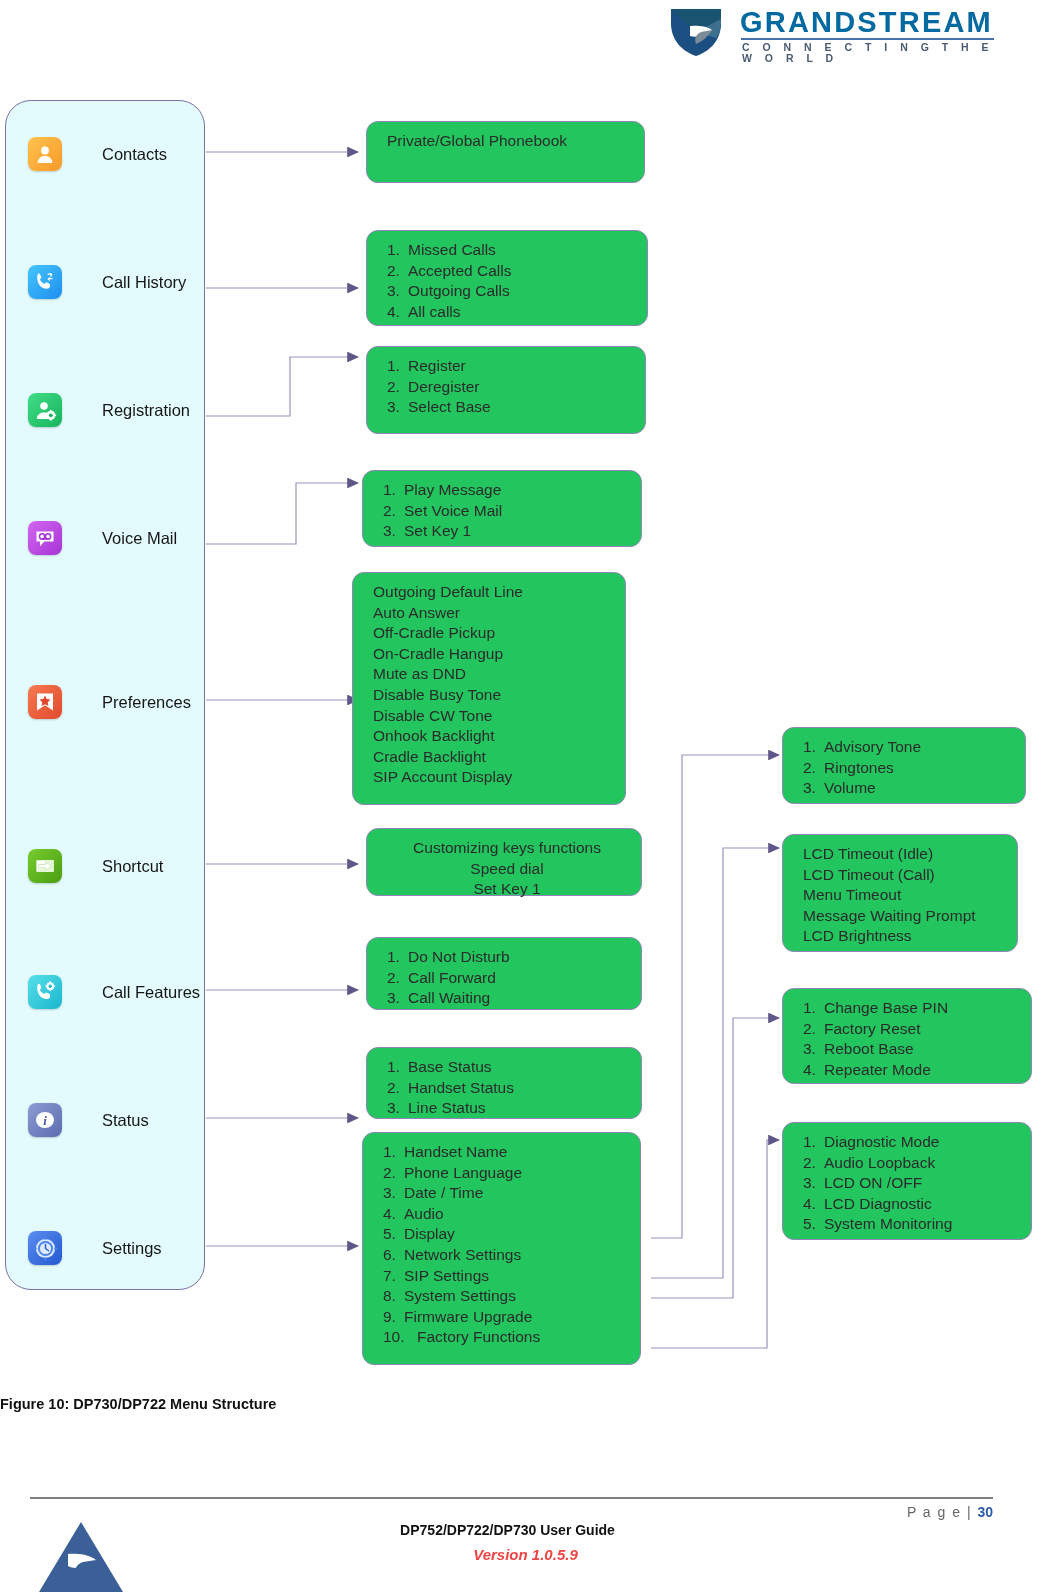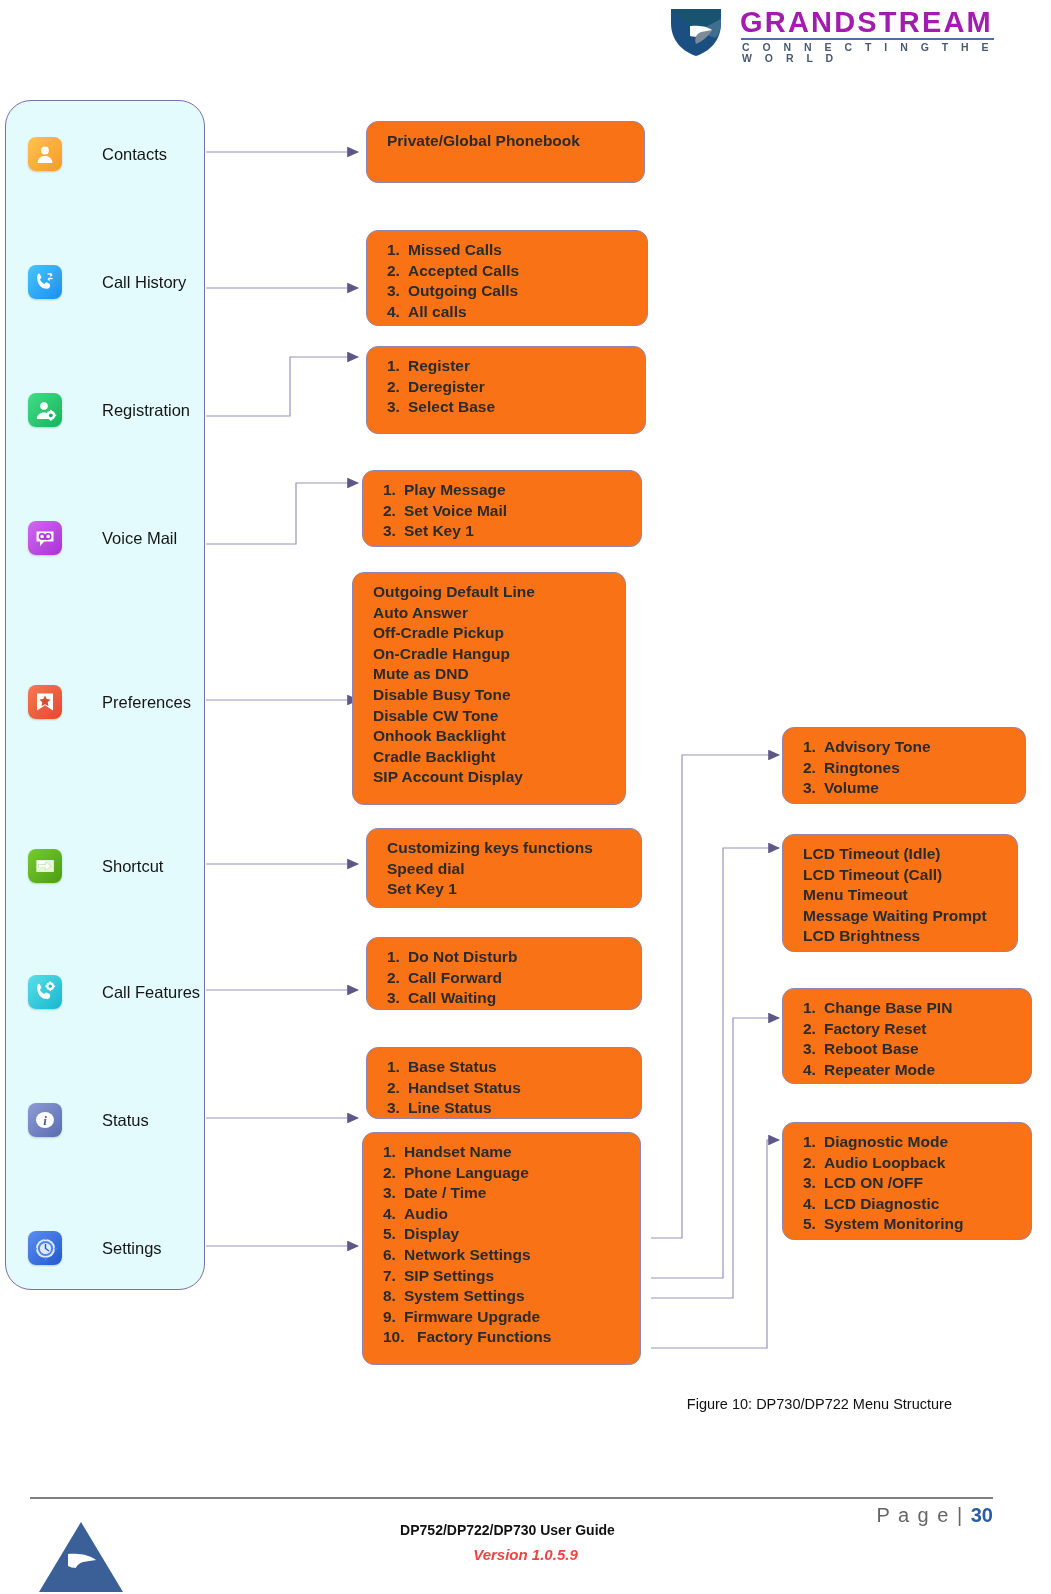--- a/index.html
+++ b/index.html
@@ -16,21 +16,21 @@
 
   
   #header-logo {
     position: absolute; left: 668px; top: 4px;
     width: 330px; height: 56px;
   }
   #logo-mark { position: absolute; left: 0; top: 2px; width: 56px; height: 52px; }
   #logo-word {
     position: absolute; left: 72px; top: 4px;
     font-size: 29px; font-weight: 700; letter-spacing: 2.2px;
-    color: #a21caf; line-height: 1;
+    color: #0369a1; line-height: 1;
     font-family: "Liberation Sans", sans-serif;
   }
   #logo-tag {
     position: absolute; left: 74px; top: 38px;
     font-size: 10.5px; letter-spacing: 5.0px;
     color: #4a5a70; font-weight: 600; line-height: 1;
   }
   #logo-rule {
     position: absolute; left: 73px; top: 34px; width: 253px; height: 1.5px;
     background: #4a6ea8;
@@ -62,51 +62,50 @@
   .menu-icon svg { display: block; }
   .menu-label {
     font-size: 16.5px; color: #161616; white-space: nowrap;
     font-family: "Liberation Sans", sans-serif;
     margin-left: 30px;
   }
 
   
   .box {
     position: absolute;
-    background: #f97316;
+    background: #22c55e;
     border: 1.1px solid #8f86b5;
     border-radius: 12px;
     padding: 9px 14px 9px 20px;
-    font-weight: bold;
   }
   .box .line {
     font-size: 15.5px;
     color: #2b2b2b;
     line-height: 20.6px;
     white-space: nowrap;
     font-family: "Liberation Sans", sans-serif;
   }
   .box.numbered .line { display: flex; }
   .box.numbered .num { display: inline-block; min-width: 21px; flex: none; }
 
   
   #caption {
     position: absolute; left: 0; top: 1396px; width: 952px;
-    text-align: right; font-size: 14.5px; font-weight: 400;
+    text-align: left; font-size: 14.5px; font-weight: 700;
     color: #111; font-family: "Liberation Sans", sans-serif;
   }
 
   
   #footer-rule {
     position: absolute; left: 30px; top: 1497px; width: 963px; height: 2px;
     background: #808080;
   }
   #page-num {
     position: absolute; right: 58px; top: 1504px;
-    font-size: 20px; color: #666; letter-spacing: 1.5px;
+    font-size: 14px; color: #666; letter-spacing: 1.5px;
     font-family: "Liberation Sans", sans-serif;
   }
   #page-num b { color: #2b5ca8; font-weight: 700; letter-spacing: 0; }
   #footer-title {
     position: absolute; left: 0; top: 1522px; width: 1015px;
     text-align: center; font-size: 14px; font-weight: 700; color: #111;
     font-family: "Liberation Sans", sans-serif;
   }
   #footer-version {
     position: absolute; left: 0; top: 1546px; width: 1051px;
@@ -352,21 +351,21 @@
       <div class="line">Auto Answer</div>
       <div class="line">Off-Cradle Pickup</div>
       <div class="line">On-Cradle Hangup</div>
       <div class="line">Mute as DND</div>
       <div class="line">Disable Busy Tone</div>
       <div class="line">Disable CW Tone</div>
       <div class="line">Onhook Backlight</div>
       <div class="line">Cradle Backlight</div>
       <div class="line">SIP Account Display</div>
     </div>
-  <div class="box" id="box-shortcut" style="left:366px; top:828px;  width:276px; height:80px;">
+  <div class="box" id="box-shortcut" style="left:366px; top:828px;  width:276px; height:68px;text-align:center;">
       <div class="line">Customizing keys functions</div>
       <div class="line">Speed dial</div>
       <div class="line">Set Key 1</div>
     </div>
   <div class="box numbered" id="box-call-features" style="left:366px; top:937px;  width:276px; height:73px;">
       <div class="line">
         <span class="num">1.</span>
         <span>Do Not Disturb</span>
       </div>
       <div class="line">

